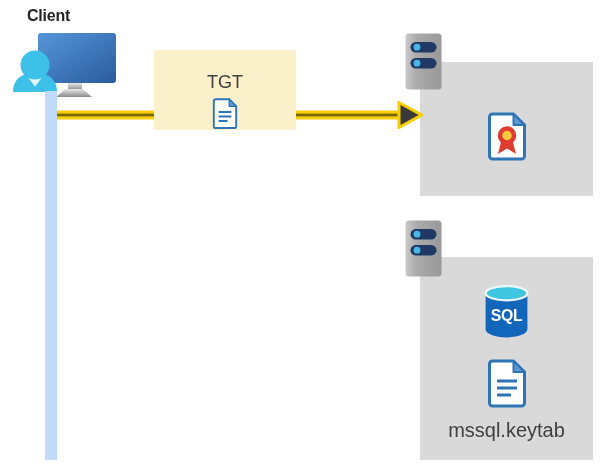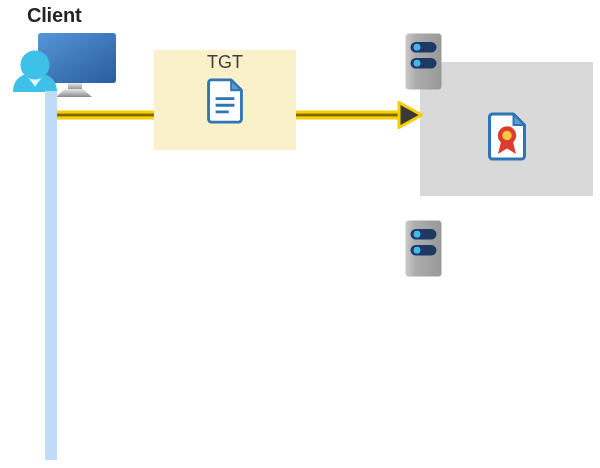--- a/index.html
+++ b/index.html
@@ -1,28 +1,28 @@
 <!DOCTYPE html>
 <html style="--token-box-bg: #FAF1CB; --panel-gray: #D9D9D9; --arrow-yellow: #FACE00; --arrow-stripe: #7A6A00; --arrowhead-dark: #3A3A3A; --doc-blue: #2E75B6; --doc-fold: #5B9BD5; --line-blue: #BFDBF7; --server-navy: #1F3864; --server-dot: #45B8E8; --person-cyan: #3EC1E8; --sql-blue: #1166BB; --sql-cyan: #3EC6E0; --cert-red: #DF3B2E; --cert-yellow: #FFC83D; --text-dark: #242424; --text-gray: #3F3F3F;"><head>
 <meta charset="utf-8">
 <style>
   html,body{margin:0;padding:0;background:#fff;}
   .stage{
     position:relative;width:600px;height:468px;background:#fff;overflow:hidden;
     font-family:"Liberation Sans",sans-serif;
   }
   .abs{position:absolute;}
-  .bold-title{font-weight:700;font-size:20px;color:var(--text-dark);line-height:23px;letter-spacing:-0.2px;}
+  .bold-title{font-weight:700;font-size:16px;color:var(--text-dark);line-height:23px;letter-spacing:-0.2px;}
   .client-label{left:27px;top:4px;}
   .client-icon{left:10px;top:30px;width:110px;height:70px;}
   .vline{left:45px;top:91px;width:12px;height:369px;background:var(--line-blue);}
   .arrow-svg{left:57px;top:101px;width:366px;height:28px;z-index:1;}
   .token-box{
-    left:154px;top:50px;width:142px;height:100px;background:var(--token-box-bg);
-    z-index:2;display:flex;justify-content:center;gap:24px;padding-top:2px;box-sizing:border-box;
+    left:154px;top:50px;width:142px;height:80px;background:var(--token-box-bg);
+    z-index:2;display:flex;justify-content:center;gap:24px;padding-top:22px;box-sizing:border-box;
   }
   .token-col{display:flex;flex-direction:column;align-items:center;width:40px;}
   .token-label{font-size:18px;color:var(--text-gray);margin-bottom:5px;}
   .doc-icon{width:38px;height:47px;}
   .doc-body{fill:#fff;stroke:var(--doc-blue);stroke-width:3;stroke-linejoin:round;}
   .doc-fold{fill:var(--doc-fold);stroke:var(--doc-blue);stroke-width:2;stroke-linejoin:round;}
   .doc-lines{stroke:var(--doc-blue);stroke-width:3;fill:none;}
   .dc-title{left:455px;top:6px;width:115px;}
   .server-icon{width:37px;height:57px;z-index:3;}
   .dc-server{left:405px;top:33px;}
@@ -106,14 +106,27 @@
     </svg>
   </div>
 
   <svg class="abs server-icon ls-server" viewBox="0 0 37 57">
     <rect x="0.5" y="0.5" width="36" height="56" rx="3.5" fill="url(#srvgrad)"></rect>
     <rect x="5.5" y="9" width="26" height="10.5" rx="5.25" fill="var(--server-navy)"></rect>
     <circle cx="12" cy="14.2" r="3.4" fill="var(--server-dot)"></circle>
     <rect x="5.5" y="25" width="26" height="10.5" rx="5.25" fill="var(--server-navy)"></rect>
     <circle cx="12" cy="30.2" r="3.4" fill="var(--server-dot)"></circle>
   </svg>
+  <div class="abs gray-box ls-box">
+    <svg class="sql-icon" viewBox="0 0 44 52">
+      <path d="M1.5 8 v35.5 c0 4.4 9.2 8 20.5 8 s20.5 -3.6 20.5 -8 V8 z" fill="var(--sql-blue)"></path>
+      <ellipse cx="22" cy="8" rx="20.5" ry="7" fill="var(--sql-cyan)" stroke="#EAF8FC" stroke-width="2.2"></ellipse>
+      <text class="sql-text" x="22" y="35" text-anchor="middle">SQL</text>
+    </svg>
+    <svg class="keytab-doc" viewBox="0 0 40 50">
+      <path class="doc-body" d="M2.5 5 a3 3 0 0 1 3 -3 h21 l11 11 v31 a3 3 0 0 1 -3 3 h-29 a3 3 0 0 1 -3 -3 z"></path>
+      <path class="doc-fold" d="M26.5 2 l11 11 h-11 z"></path>
+      <path class="doc-lines" d="M10 22 h20 M10 29 h20 M10 36 h14"></path>
+    </svg>
+    <div class="keytab-label">mssql.keytab</div>
+  </div>
 
 </div>
 
 </body></html>

